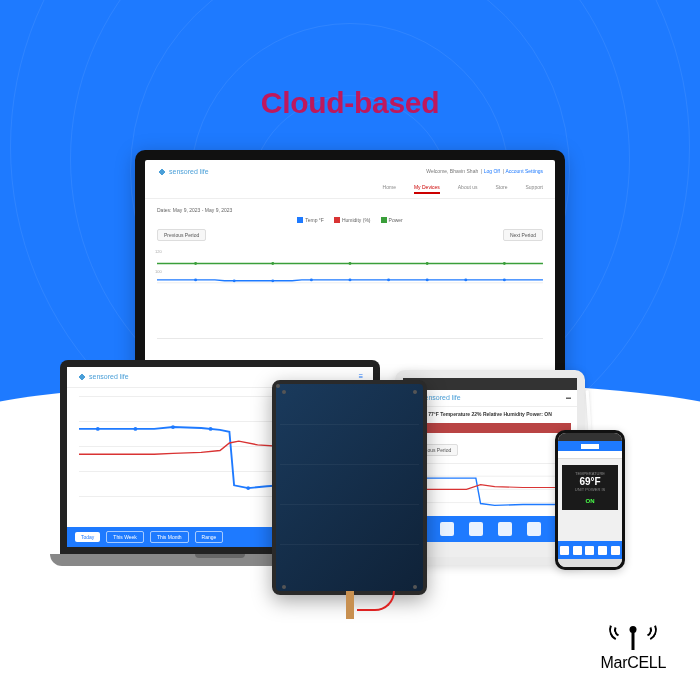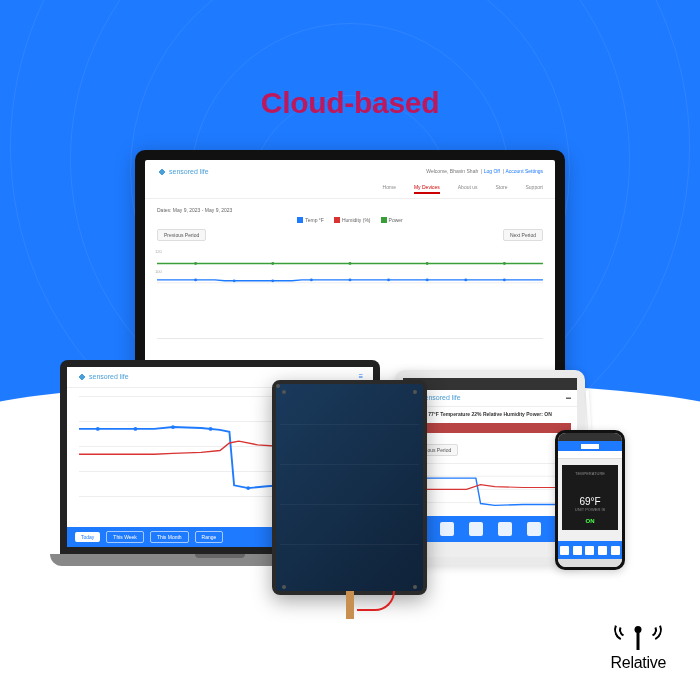--- a/index.html
+++ b/index.html
@@ -181,21 +181,21 @@
       background:#111;
       border-radius:10px;
       padding:3px;
       box-shadow:0 2px 8px rgba(0,0,0,0.2);
     }
     .phone-screen{background:#f0f0f0; width:100%; height:100%; border-radius:8px; position:relative; overflow:hidden;}
     .phone-top{height:8px; background:#333;}
     .phone-hdr{height:10px; background:#1e7aff; display:flex; align-items:center; justify-content:center;}
     .phone-hdr span{width:18px; height:5px; background:#fff;}
     .phone-dark{background:#1a1a1a; margin:6px 4px; padding:6px 2px; text-align:center;}
-    .phone-temp{color:#fff; font-size:10px; font-weight:400;margin-top:20px;}
+    .phone-temp{color:#fff; font-size:10px; font-weight:700;}
     .phone-temp-label{color:#888; font-size:4px;}
     .phone-on{color:#4aff4a; font-size:6px; margin-top:6px; font-weight:700;}
     .phone-on-label{color:#888; font-size:4px;}
     .phone-icons{position:absolute; bottom:8px; left:0; right:0; height:18px; background:#1e7aff; display:flex; justify-content:space-around; align-items:center;}
     .phone-ico{width:9px; height:9px; background:#fff; border-radius:1px;}
     .phone-foot{position:absolute; bottom:0; left:0; right:0; height:8px; background:#ddd;}
 
     
     .solar {
       position: absolute;
@@ -439,14 +439,14 @@
 
 <div class="brand">
   <div class="brand-icon">
     <div class="antenna-dot"></div>
     <div class="antenna-pole"></div>
     <div class="wave wave-l"></div>
     <div class="wave wave-l2"></div>
     <div class="wave wave-r"></div>
     <div class="wave wave-r2"></div>
   </div>
-  <div class="brand-text">Relative</div>
+  <div class="brand-text">MarCELL</div>
 </div>
 
 </body></html>

